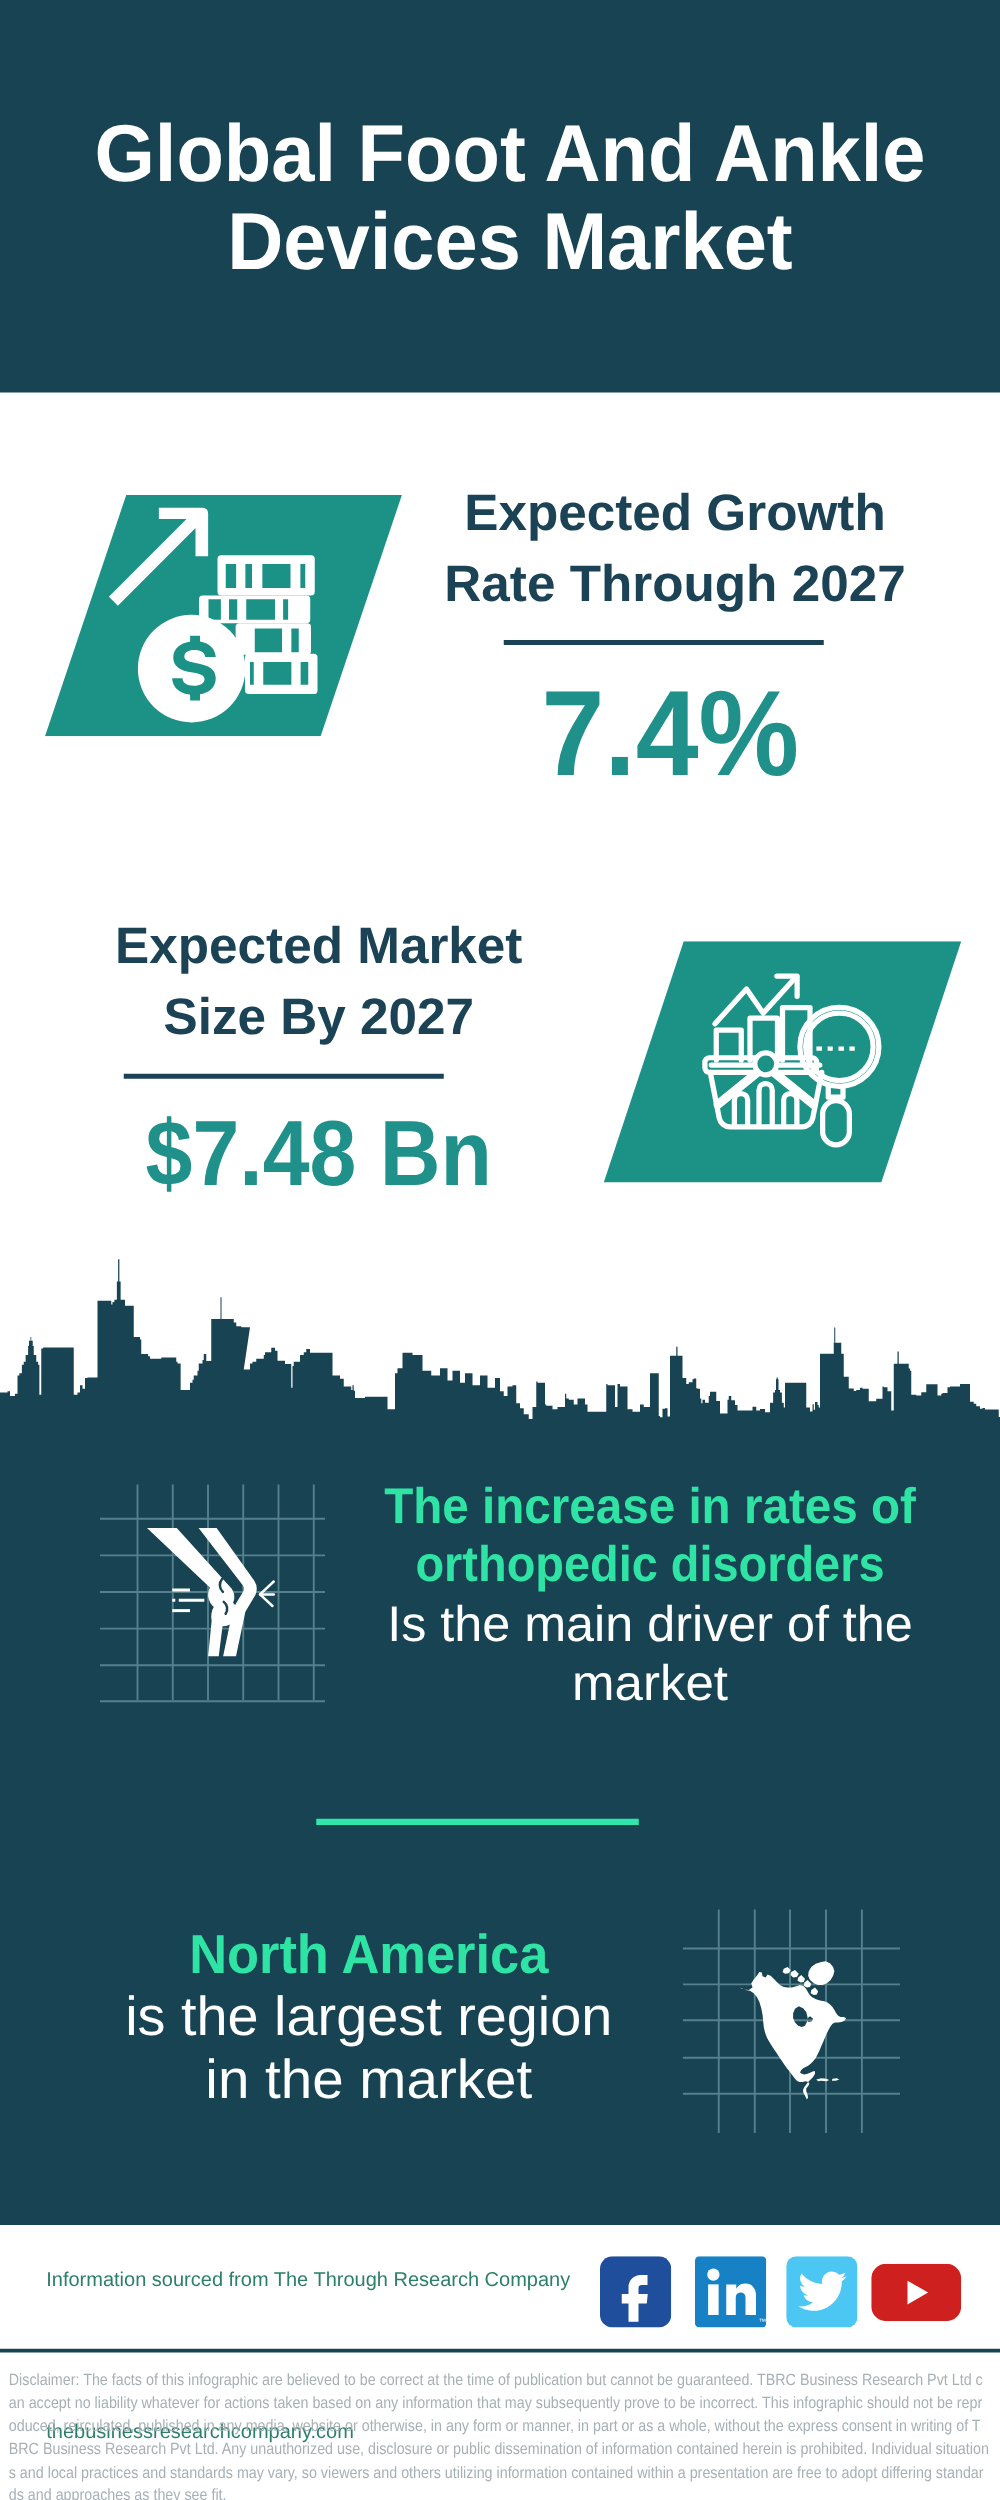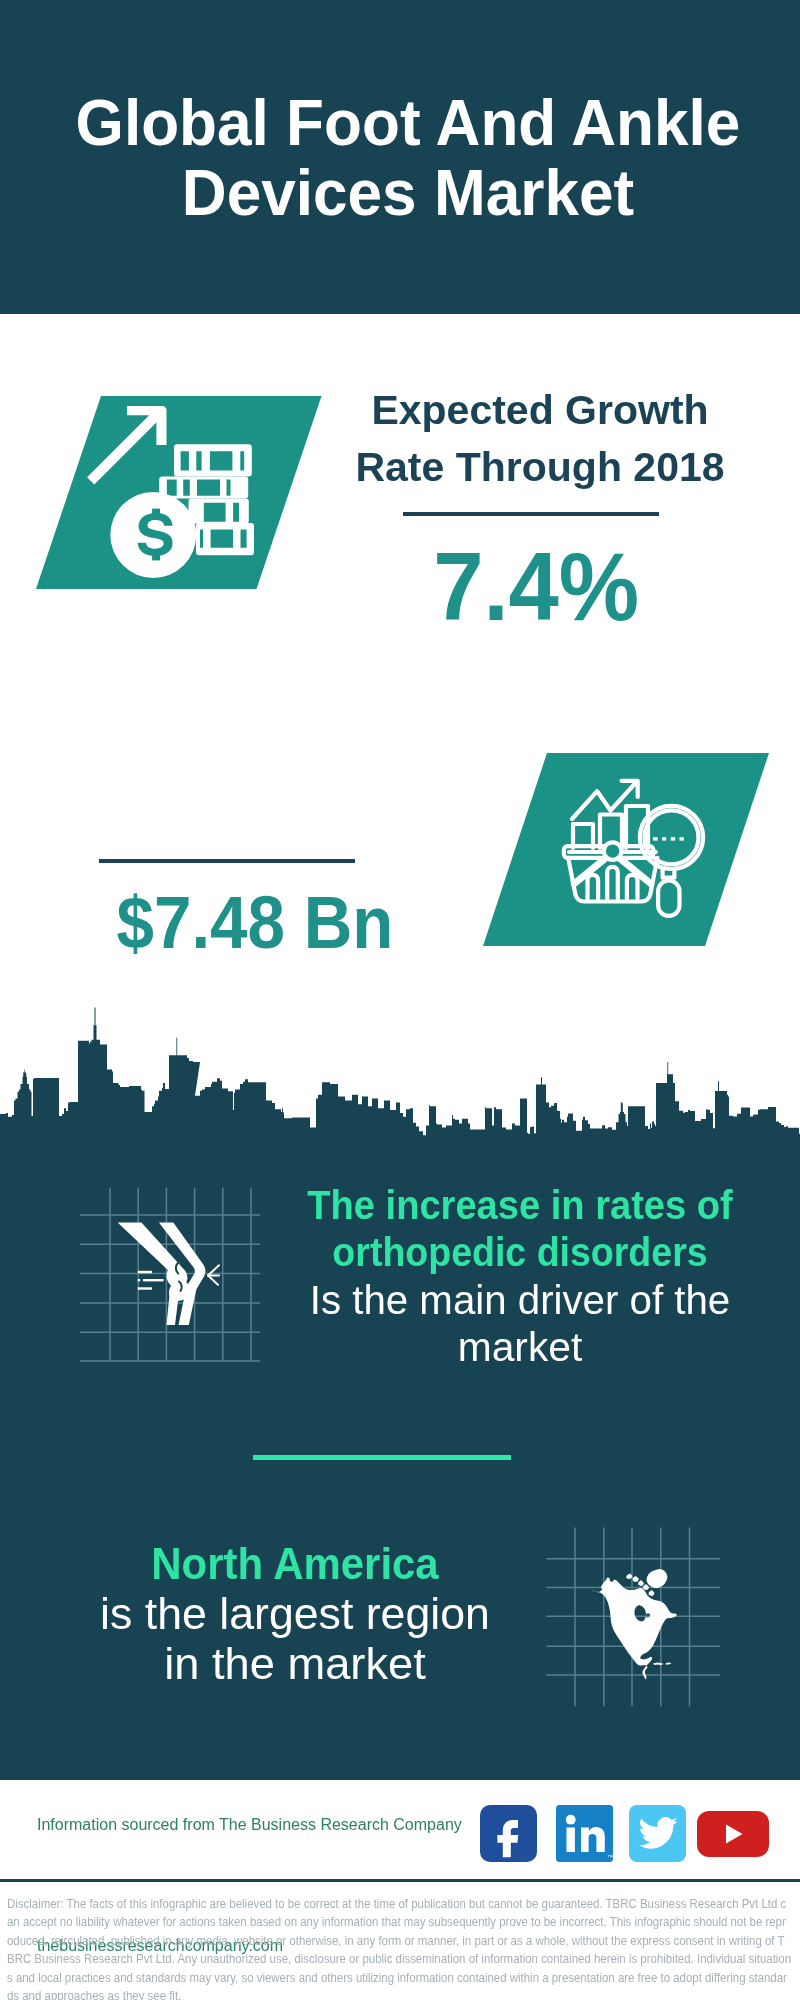--- a/index.html
+++ b/index.html
@@ -111,21 +111,21 @@
         <circle cx="117.3" cy="138.9" r="43"></circle>
       </g>
       <g fill="#1c9287">
         <rect x="116.1" y="112.6" width="7.9" height="10"></rect>
         <rect x="116.1" y="154.5" width="7.9" height="9.9"></rect>
         <path d="M120.0 117.0 c-10.2 0 -17.4 5.3 -17.4 12.9 c0 7.0 5.0 10.4 15.6 12.2 c7.3 1.3 9.4 2.6 9.4 5.4 c0 3.1 -3.4 5.2 -8.5 5.2 c-5.5 0 -8.9 -2.2 -9.1 -6.0 h-8.3 c0.3 8.0 7.0 13.3 17.5 13.3 c10.5 0 17.4 -5.2 17.4 -13.1 c0 -7.4 -5.0 -10.6 -16.2 -12.5 c-7.3 -1.2 -8.9 -2.5 -8.9 -5.3 c0 -3.0 3.2 -5.0 8.1 -5.0 c5.0 0 8.2 2.1 8.6 5.6 h8.4 c-0.4 -7.7 -6.7 -12.9 -17.1 -12.9 z"></path>
       </g>
     </svg>
   </div>
   <div class="stat-label lbl1">Expected Growth
-Rate Through 2018</div>
+Rate Through 2027</div>
   <div class="rule rule1"></div>
   <div class="stat-value val1">7.4%</div>
 
   <div class="tile tile2">
     <svg viewBox="0 0 286 193" width="286" height="193">
       <polygon points="64,0 286,0 222,193 0,193" fill="#1c9287"></polygon>
       <g fill="none" stroke="#ffffff" stroke-width="4.2" stroke-linecap="round" stroke-linejoin="round">
 
         <polyline points="89,66 114.2,38.2 127.5,57.5 152.5,30"></polyline>
         <polyline points="138.5,27.8 154.7,27.8 154.7,44"></polyline>
@@ -157,20 +157,22 @@
       </g>
       <circle cx="129.6" cy="98.1" r="8.8" fill="#1c9287" stroke="#ffffff" stroke-width="4.2"></circle>
       <g fill="#ffffff">
         <rect x="170.1" y="84.2" width="4.5" height="3.4"></rect>
         <rect x="179.1" y="84.2" width="4.1" height="3.4"></rect>
         <rect x="187.8" y="84.2" width="4.4" height="3.4"></rect>
         <rect x="196.5" y="84.2" width="4.3" height="3.4"></rect>
       </g>
     </svg>
   </div>
+  <div class="stat-label lbl2">Expected Market
+Size By 2027</div>
   <div class="rule rule2"></div>
   <div class="stat-value val2">$7.48 Bn</div>
 
   <div class="darkband"></div>
   <svg class="skyline" viewBox="0 0 800 140" preserveAspectRatio="none">
     <path id="sky" fill="#174353" d="M0,140 L0.0,113.0 L6.0,113.0 L6.0,112.0 L8.0,112.0 L8.0,116.0 L12.0,116.0 L12.0,114.0 L14.0,114.0 L14.0,99.0 L15.5,99.0 L15.5,97.0 L17.5,97.0 L17.5,90.0 L19.0,90.0 L19.0,87.5 L20.5,87.5 L20.5,82.0 L22.5,82.0 L22.5,74.5 L23.2,74.5 L23.2,70.0 L24.4,70.0 L24.4,67.0 L25.0,67.0 L25.0,70.0 L26.2,70.0 L26.2,74.5 L27.0,74.5 L27.0,82.0 L29.0,82.0 L29.0,87.5 L30.5,87.5 L30.5,90.0 L31.5,90.0 L31.5,97.0 L31.5,115.0 L33.0,115.0 L33.0,76.5 L34.5,76.5 L34.5,75.6 L59.0,75.6 L59.0,115.0 L62.0,115.0 L62.0,113.0 L64.0,113.0 L64.0,107.0 L66.0,107.0 L66.0,110.0 L68.0,110.0 L68.0,101.0 L70.0,101.0 L70.0,100.6 L78.0,100.6 L78.0,37.0 L89.0,37.0 L89.0,40.0 L90.0,40.0 L90.0,38.0 L91.5,38.0 L91.5,36.0 L93.5,36.0 L93.5,21.0 L94.5,21.0 L94.5,2.5 L95.5,2.5 L95.5,21.0 L96.5,21.0 L96.5,36.0 L100.0,36.0 L100.0,41.0 L107.0,41.0 L107.0,67.0 L112.0,67.0 L112.0,69.0 L113.0,69.0 L113.0,81.0 L118.5,81.0 L118.5,83.0 L120.0,83.0 L120.0,85.0 L129.0,85.0 L129.0,84.0 L141.0,84.0 L141.0,87.5 L142.0,87.5 L142.0,89.0 L144.5,89.0 L144.5,111.0 L152.0,111.0 L152.0,105.0 L154.0,105.0 L154.0,102.5 L155.0,102.5 L155.0,99.0 L158.0,99.0 L158.0,95.0 L159.0,95.0 L159.0,89.0 L162.0,89.0 L162.0,86.0 L163.0,86.0 L163.0,81.0 L165.0,81.0 L165.0,87.0 L169.0,87.0 L169.0,52.0 L176.4,52.0 L176.4,34.0 L177.2,34.0 L177.2,52.0 L187.0,52.0 L187.0,55.0 L189.0,55.0 L189.0,58.0 L193.0,58.0 L193.0,59.0 L200.0,59.0 L195.0,94.0 L200.0,94.0 L200.0,89.0 L202.0,89.0 L202.0,87.5 L205.0,87.5 L205.0,85.0 L211.0,85.0 L211.0,82.0 L212.0,82.0 L212.0,79.6 L217.0,79.6 L217.0,76.0 L220.0,76.0 L220.0,78.5 L222.0,78.5 L222.0,86.6 L228.0,86.6 L228.0,89.4 L233.0,89.4 L233.0,109.0 L234.0,109.0 L234.0,91.0 L235.0,91.0 L235.0,87.5 L240.0,87.5 L240.0,82.0 L243.0,82.0 L243.0,79.6 L245.0,79.6 L245.0,77.0 L248.0,77.0 L248.0,80.0 L266.0,80.0 L266.0,99.0 L272.0,99.0 L272.0,101.6 L275.0,101.6 L275.0,108.0 L281.0,108.0 L281.0,111.0 L282.0,111.0 L282.0,107.0 L283.0,107.0 L283.0,111.5 L284.0,111.5 L284.0,117.5 L292.0,117.5 L292.0,116.6 L310.0,116.6 L310.0,127.0 L316.0,127.0 L316.0,97.0 L318.0,97.0 L318.0,93.0 L322.0,93.0 L322.0,80.0 L330.0,80.0 L330.0,82.0 L338.0,82.0 L338.0,95.0 L345.0,95.0 L345.0,99.0 L352.0,99.0 L352.0,93.0 L358.0,93.0 L358.0,103.0 L362.0,103.0 L362.0,95.0 L368.0,95.0 L368.0,105.0 L372.0,105.0 L372.0,97.0 L378.0,97.0 L378.0,107.0 L384.0,107.0 L384.0,99.0 L390.0,99.0 L390.0,109.0 L396.0,109.0 L396.0,101.0 L400.0,101.0 L400.0,112.0 L403.0,112.0 L403.0,116.0 L406.0,116.0 L406.0,108.0 L410.0,108.0 L410.0,107.0 L413.0,107.0 L413.0,122.0 L416.0,122.0 L416.0,126.0 L419.0,126.0 L419.0,131.0 L423.0,131.0 L423.0,135.0 L426.0,135.0 L426.0,125.0 L429.0,125.0 L429.0,104.0 L430.0,104.0 L430.0,105.0 L436.0,105.0 L436.0,123.0 L437.0,123.0 L437.0,124.0 L442.0,124.0 L442.0,127.0 L446.0,127.0 L446.0,125.0 L452.0,125.0 L452.0,114.0 L453.0,114.0 L453.0,118.0 L455.0,118.0 L455.0,119.0 L459.0,119.0 L459.0,123.0 L462.0,123.0 L462.0,118.0 L468.0,118.0 L468.0,123.0 L470.0,123.0 L470.0,129.0 L485.0,129.0 L485.0,106.0 L486.0,106.0 L486.0,107.0 L492.0,107.0 L492.0,125.0 L494.0,125.0 L494.0,106.0 L496.0,106.0 L496.0,108.0 L502.0,108.0 L502.0,127.0 L506.0,127.0 L506.0,129.0 L512.0,129.0 L512.0,123.0 L515.0,123.0 L515.0,125.0 L520.0,125.0 L520.0,97.0 L527.0,97.0 L527.0,132.5 L528.0,132.5 L528.0,133.5 L530.0,133.5 L530.0,126.5 L532.0,126.5 L532.0,126.0 L534.0,126.0 L534.0,133.0 L536.0,133.0 L536.0,82.5 L541.0,82.5 L541.0,75.0 L542.0,75.0 L542.0,82.5 L546.0,82.5 L546.0,101.0 L549.0,101.0 L549.0,106.0 L551.0,106.0 L551.0,104.5 L554.0,104.5 L554.0,102.0 L555.0,102.0 L555.0,101.5 L557.0,101.5 L557.0,109.5 L558.0,109.5 L558.0,110.0 L560.0,110.0 L560.0,118.0 L561.0,118.0 L561.0,122.0 L562.0,122.0 L562.0,119.0 L564.0,119.0 L564.0,121.5 L567.0,121.5 L567.0,116.0 L568.0,116.0 L568.0,112.5 L573.0,112.5 L573.0,120.0 L576.0,120.0 L576.0,130.5 L582.0,130.5 L582.0,119.0 L583.0,119.0 L583.0,116.0 L585.0,116.0 L585.0,119.5 L588.0,119.5 L588.0,123.5 L590.0,123.5 L590.0,128.0 L602.0,128.0 L602.0,124.8 L605.0,124.8 L605.0,128.0 L608.0,128.0 L608.0,126.8 L612.0,126.8 L612.0,129.4 L616.0,129.4 L616.0,121.5 L618.5,121.5 L618.5,113.0 L620.0,113.0 L620.0,111.0 L620.8,111.0 L620.8,102.0 L621.3,102.0 L621.3,100.5 L622.2,100.5 L622.2,102.0 L622.8,102.0 L622.8,111.0 L624.0,111.0 L624.0,113.0 L625.5,113.0 L625.5,121.5 L627.0,121.5 L627.0,125.5 L628.0,125.5 L628.0,105.0 L645.0,105.0 L645.0,125.5 L648.0,125.5 L648.0,128.7 L650.0,128.7 L650.0,122.8 L651.0,122.8 L651.0,127.4 L652.0,127.4 L652.0,120.9 L654.0,120.9 L654.0,123.5 L655.0,123.5 L655.0,125.5 L656.0,125.5 L656.0,80.8 L667.0,80.8 L667.0,71.7 L667.4,71.7 L667.4,59.2 L668.2,59.2 L668.2,71.7 L673.0,71.7 L673.0,80.8 L675.0,80.8 L675.0,99.9 L679.0,99.9 L679.0,109.7 L683.0,109.7 L683.0,111.7 L685.0,111.7 L685.0,111.0 L688.0,111.0 L688.0,109.0 L690.0,109.0 L690.0,110.0 L695.0,110.0 L695.0,120.3 L701.0,120.3 L701.0,118.3 L706.0,118.3 L706.0,108.0 L707.0,108.0 L707.0,108.6 L710.0,108.6 L710.0,112.0 L713.0,112.0 L713.0,127.9 L715.0,127.9 L715.0,89.1 L718.0,89.1 L718.0,79.0 L719.0,79.0 L719.0,89.1 L727.0,89.1 L727.0,93.2 L728.0,93.2 L728.0,94.9 L729.0,94.9 L729.0,114.8 L733.0,114.8 L733.0,115.5 L737.0,115.5 L737.0,112.8 L741.0,112.8 L741.0,106.2 L750.0,106.2 L750.0,115.5 L753.0,115.5 L753.0,114.1 L754.0,114.1 L754.0,113.5 L758.0,113.5 L758.0,108.6 L760.0,108.6 L760.0,108.0 L768.0,108.0 L768.0,105.9 L776.0,105.9 L776.0,120.7 L779.0,120.7 L779.0,122.4 L781.0,122.4 L781.0,124.5 L784.0,124.5 L784.0,126.5 L786.0,126.5 L786.0,125.8 L788.0,125.8 L788.0,127.2 L799.0,127.2 L799.0,133.4 L800.0,133.4 L800,140 Z"></path>
   </svg>
 
   <svg class="gridicon grid1" viewBox="0 0 190 190" width="190" height="190">
     <g stroke="#56808e" stroke-width="1.5" fill="none">
@@ -210,21 +212,21 @@
   <div class="dk-sub dk-s2a">is the largest region</div>
   <div class="dk-sub dk-s2b">in the market</div>
   <svg class="gridicon grid2" viewBox="0 0 180 184" width="180" height="184">
     <g stroke="#56808e" stroke-width="1.5" fill="none">
       <path d="M29 0.5 V179.3 M57.8 0.5 V179.3 M86 0.5 V179.3 M114.8 0.5 V179.3 M143.5 0.5 V179.3"></path>
       <path d="M0.3 31.8 H174 M0.3 60.5 H174 M0.3 89.2 H174 M0.3 119.2 H174 M0.3 148 H174"></path>
     </g>
     <path id="namap" fill="#ffffff" fill-rule="evenodd" d="M45.9,62.5 L49.0,64.5 L53.0,65.0 L56.0,63.0 L55.0,59.5 L57.0,56.5 L59.5,53.5 L61.5,50.5 L63.5,51.0 L64.0,54.0 L66.5,55.0 L68.0,52.5 L70.5,53.5 L73.0,56.0 L75.5,58.5 L78.0,61.0 L81.0,62.5 L84.0,63.0 L87.5,63.0 L91.0,62.0 L94.0,61.0 L96.5,61.5 L98.5,63.5 L100.0,66.0 L101.5,68.5 L103.5,70.5 L106.0,72.0 L108.5,73.0 L111.0,73.5 L113.5,74.0 L116.0,75.0 L118.0,76.5 L120.0,78.5 L121.5,81.0 L123.0,83.5 L124.5,85.5 L126.5,86.5 L129.0,86.5 L131.0,87.5 L129.5,89.5 L127.0,90.5 L124.5,91.0 L122.0,91.0 L120.0,92.0 L118.5,94.0 L117.0,96.5 L115.5,99.5 L114.0,103.0 L112.5,106.5 L111.0,110.0 L109.5,113.5 L108.0,116.5 L106.5,119.5 L104.5,122.0 L102.5,124.0 L100.5,125.5 L98.5,126.5 L96.5,127.5 L95.0,129.0 L94.0,131.0 L95.5,132.0 L97.5,132.5 L100.0,132.0 L102.5,131.0 L104.5,130.0 L106.0,130.0 L106.0,132.0 L104.5,134.5 L102.5,136.5 L100.5,138.5 L99.0,140.5 L97.5,142.5 L96.5,144.5 L96.5,146.5 L97.5,148.5 L98.5,150.5 L99.5,152.5 L100.5,151.0 L100.0,148.5 L99.0,146.0 L99.0,143.5 L100.5,142.0 L101.5,140.0 L100.5,138.5 L98.5,138.0 L96.0,138.5 L93.5,138.5 L91.5,137.5 L90.0,136.0 L88.5,134.0 L87.0,132.0 L85.5,130.0 L83.5,127.5 L81.0,124.0 L78.0,119.5 L75.0,115.0 L72.0,110.5 L69.5,106.5 L67.5,103.0 L66.0,99.0 L65.0,94.5 L64.5,89.5 L64.0,84.5 L63.0,79.5 L61.5,74.5 L59.5,70.5 L57.0,67.5 L54.0,65.5 L50.5,65.0 L47.5,64.0 Z M111.0,42.5 L106.5,44.0 L103.0,46.5 L101.0,50.0 L100.5,53.5 L102.0,57.0 L105.0,59.5 L108.5,61.0 L112.0,61.0 L115.5,59.5 L118.5,57.0 L120.5,53.5 L121.5,50.0 L120.5,46.5 L118.0,43.5 L114.5,42.0 Z M84.0,46.5 L81.0,48.0 L80.0,50.5 L82.0,52.0 L85.0,51.5 L86.5,49.0 Z M90.0,49.0 L87.0,50.5 L86.5,53.0 L88.5,55.0 L91.5,54.5 L93.0,52.0 Z M95.0,53.0 L92.5,55.0 L92.0,57.5 L94.5,59.0 L97.0,58.5 L98.0,56.0 Z M100.0,57.0 L97.5,59.0 L97.0,61.5 L99.5,63.0 L102.0,62.5 L103.0,60.0 Z M106.0,63.0 L103.0,65.0 L102.5,67.5 L105.0,69.0 L107.5,68.5 L108.5,66.0 Z M93.0,78.0 L90.0,80.0 L88.5,83.5 L88.5,87.5 L90.0,91.0 L92.5,93.5 L95.5,94.5 L98.0,93.5 L99.5,90.5 L100.0,86.5 L99.0,82.5 L96.5,79.5 Z M102.0,86.0 L100.0,87.5 L99.5,89.5 L101.0,90.5 L103.5,90.0 L104.5,88.0 Z M107.0,136.5 L111.0,135.5 L115.0,136.0 L117.5,137.0 L115.0,138.0 L111.0,137.5 L108.5,138.0 Z M120.0,136.0 L123.5,135.5 L125.5,136.5 L122.5,137.5 L119.5,137.5 Z"></path>
   </svg>
 
-  <div class="srcline src1">Information sourced from The Business Research Company</div>
+  <div class="srcline src1">Information sourced from The Through Research Company</div>
   <div class="srcline src2">thebusinessresearchcompany.com</div>
 
   <a class="social fb">
     <svg viewBox="0 0 57 57" width="57" height="57">
       <rect x="0" y="0" width="57" height="57" rx="10" fill="#1f4e9c"></rect>
       <path d="M38.0 15.0 h-5.6 a9.6 9.6 0 0 0 -9.6 9.6 v5.5 h-5.4 v7.6 h5.4 v14.6 h8.0 v-14.6 h6.6 l0.8 -7.6 h-7.4 v-4.6 a2.6 2.6 0 0 1 2.6 -2.6 h4.6 z" fill="#ffffff"></path>
     </svg>
   </a>
   <a class="social li">
     <svg viewBox="0 0 57 57" width="57" height="57">

